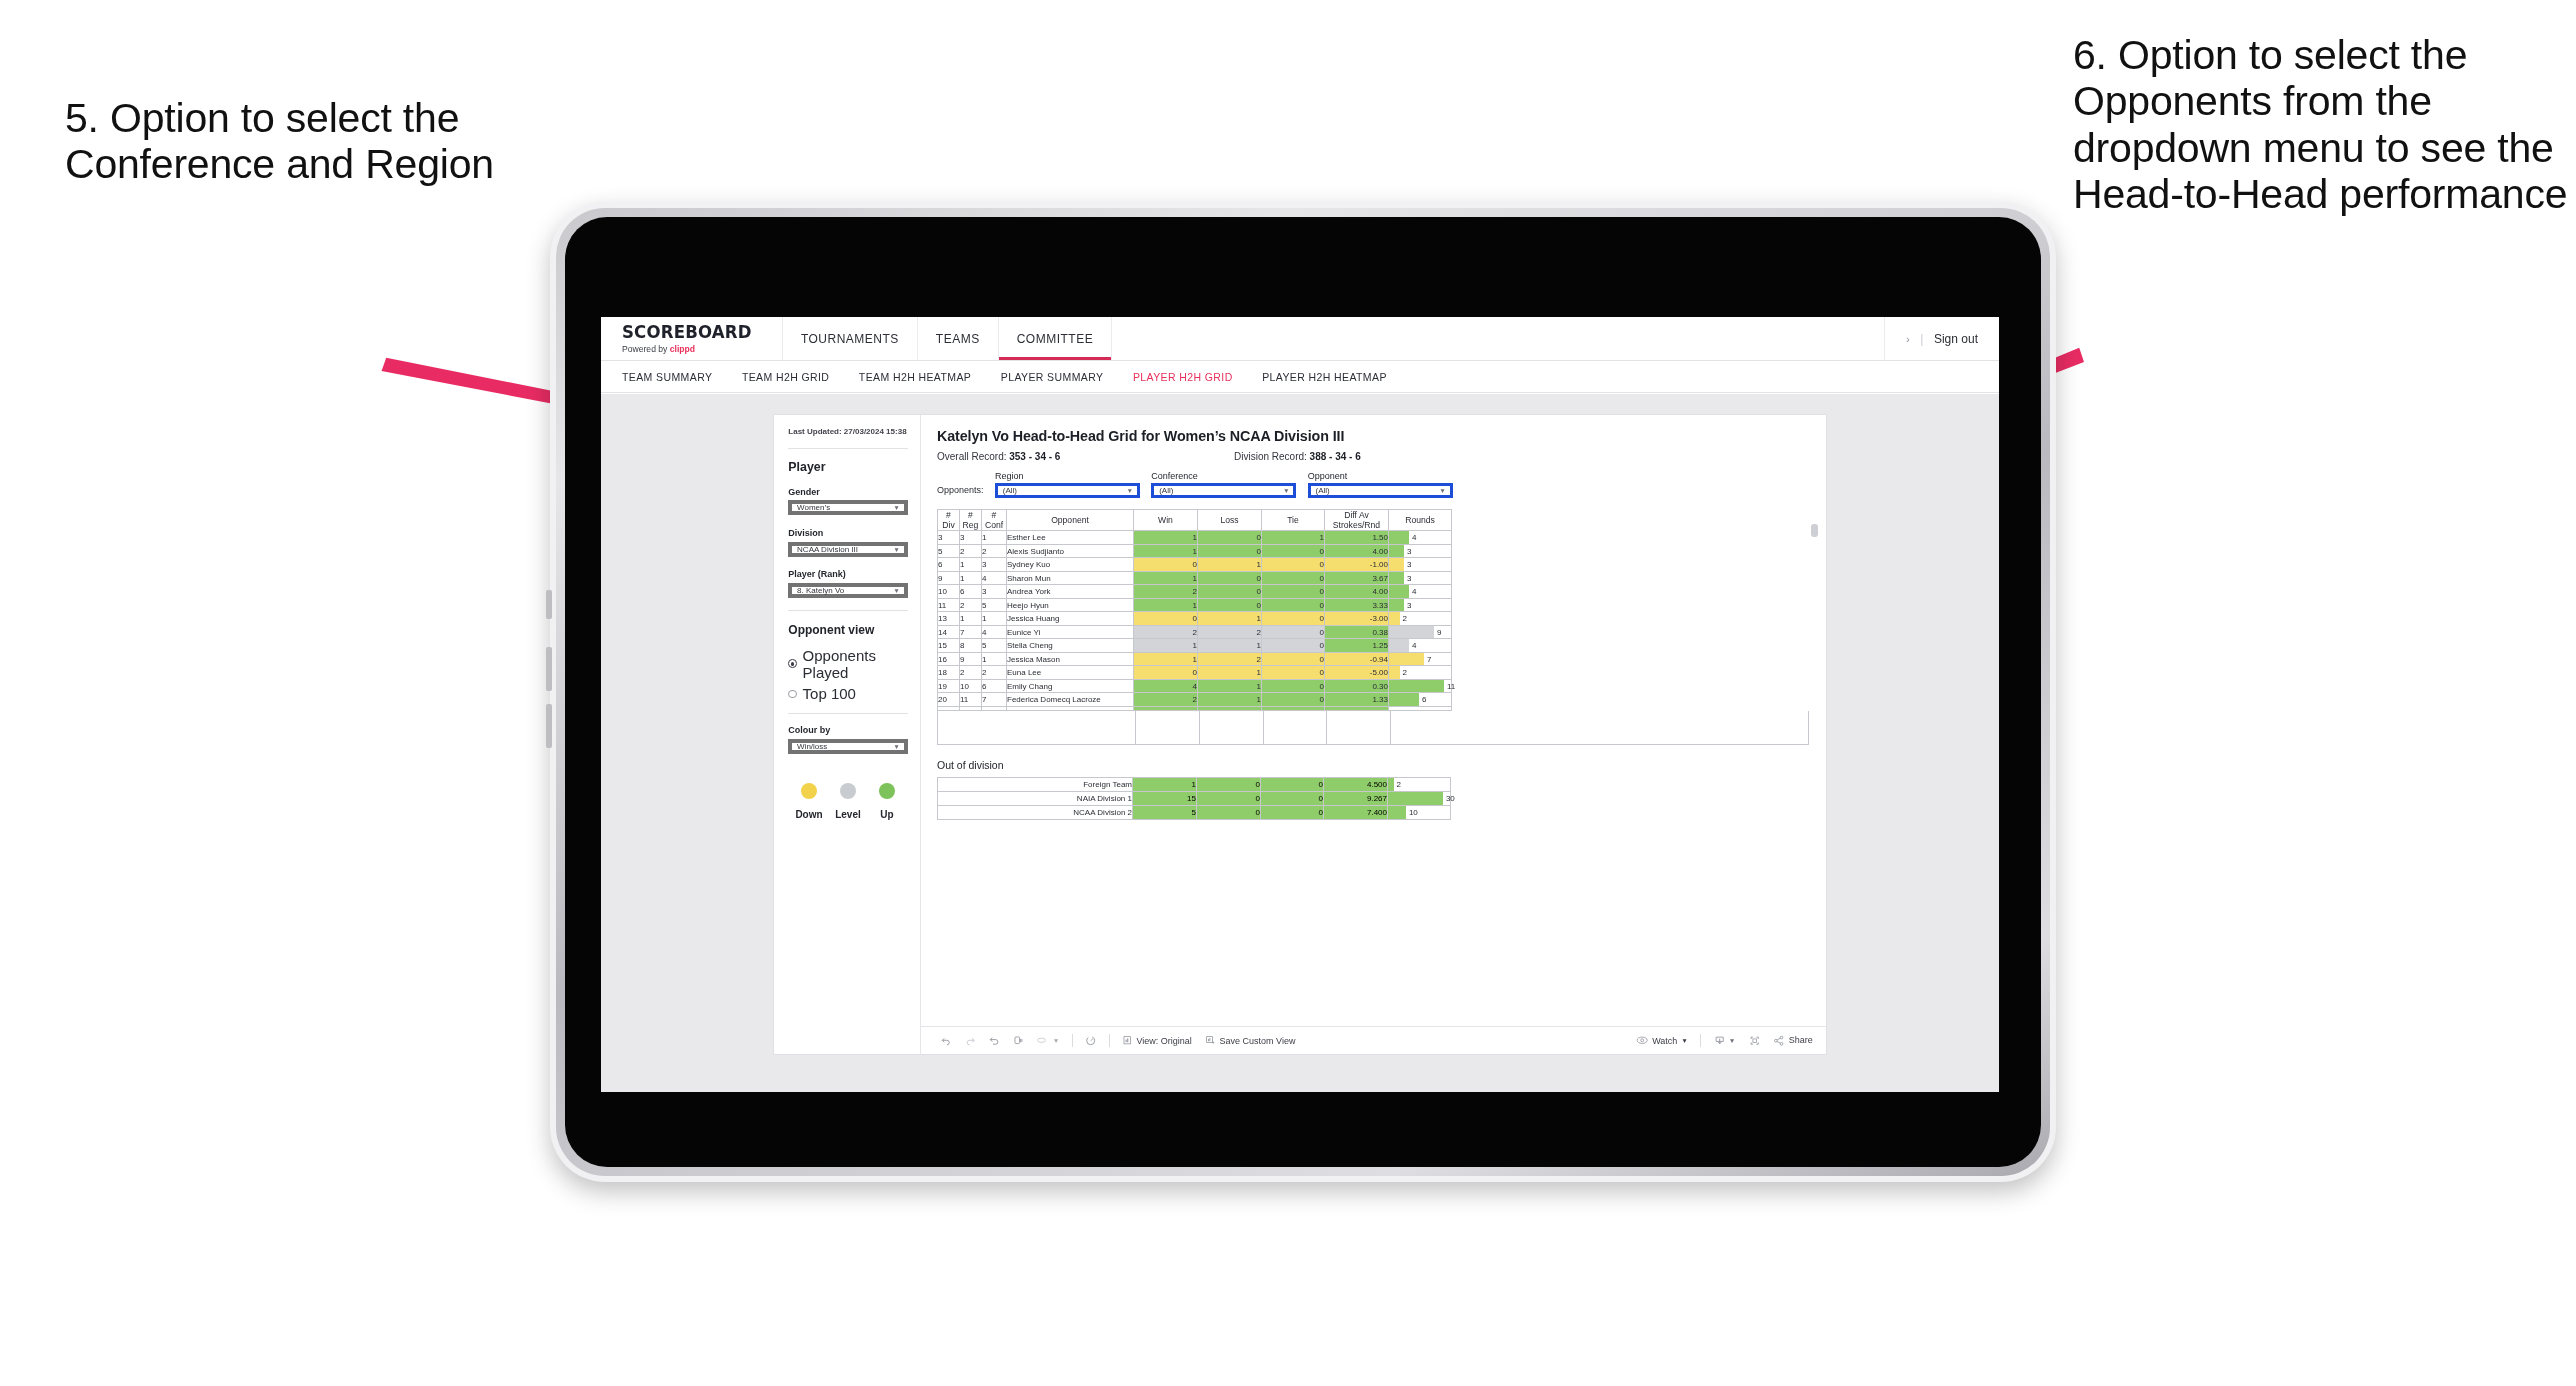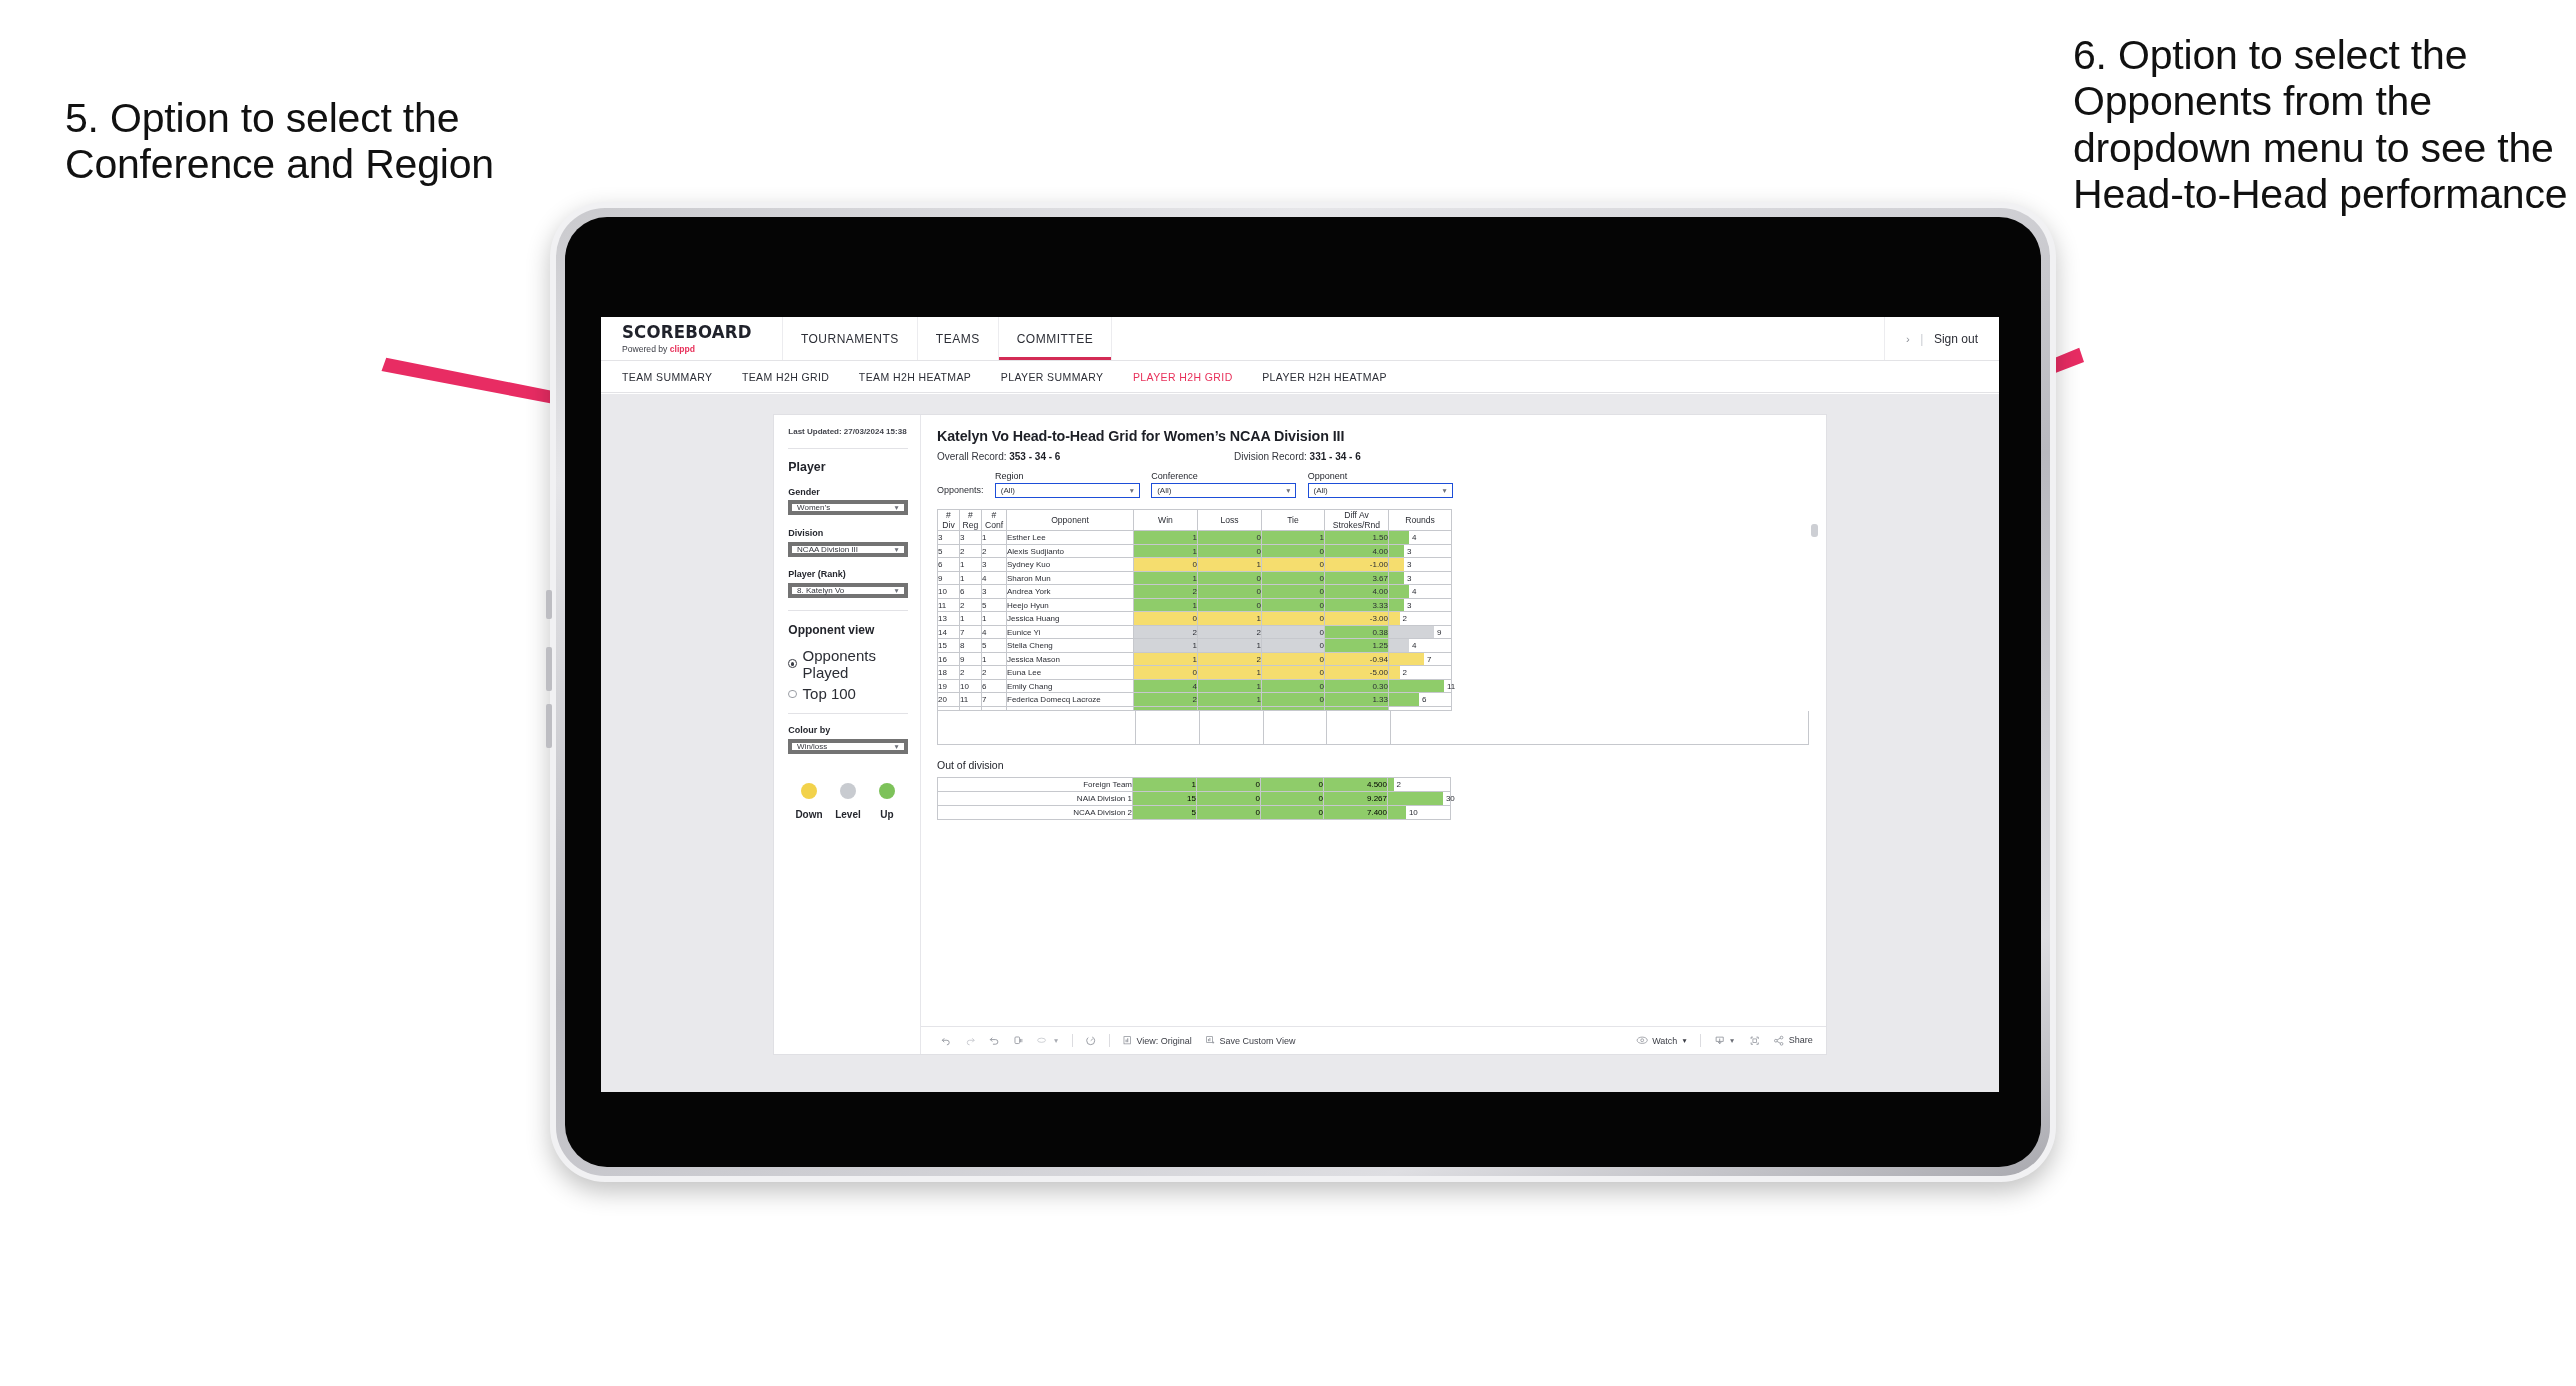--- a/index.html
+++ b/index.html
@@ -135,21 +135,21 @@
   #title { font-size:14.3px; font-weight:700; color:#1d1f26; letter-spacing:-0.1px; }
   #records { display:flex; margin-top:6.7px; font-size:10px; color:#33353c; }
   #records .rec { width:297px; }
   #records b { color:#1d1f26; font-weight:700; }
 
   #filters { display:flex; align-items:flex-end; gap:11.4px; margin-top:8.6px; }
   #filters .oplabel { font-size:9px; color:#2b2d34; padding-bottom:2.9px; }
   .fcol { width:145px; }
   .fcol .fl { font-size:9px; color:#25272e; margin-bottom:2.9px; }
   .fcol .fs {
-    height:14.3px; border:1px solid #1d4ed8; background:#fff;
+    height:14.3px; border:3px solid #1d4ed8; background:#fff;
     display:flex; align-items:center; justify-content:space-between;
     padding:0 3.8px 0 4.8px; font-size:8px; color:#33353c; cursor:pointer;
   }
   .fcol .fs .car { color:#6e717a; font-size:6.7px; }
 
   
   #gridwrap { margin-top:11.4px; position:relative; }
   table.grid { border-collapse:collapse; table-layout:fixed; font-size:8px; color:#2b2d34; }
   table.grid td, table.grid th { border:1px solid #c6c8cd; padding:0; height:13.5px; }
   .c-div{width:22px;} .c-reg{width:22px;} .c-conf{width:25px;}
@@ -302,21 +302,21 @@
                   <div class="dot" id="dot-up" style="background: rgb(125, 194, 90);"></div>
                   <span>Up</span>
                 </div>
               </div>
             </div>
 
             <div id="rpanel">
               <div id="title">Katelyn Vo Head-to-Head Grid for Women’s NCAA Division III</div>
               <div id="records">
                 <div class="rec"><span>Overall Record: </span><b>353 - 34 - 6</b></div>
-                <div class="rec"><span>Division Record: </span><b>331 -  34 - 6</b></div>
+                <div class="rec"><span>Division Record: </span><b>388 -  34 - 6</b></div>
               </div>
 
               <div id="filters">
                 <div class="oplabel">Opponents:</div>
                 <div class="fcol">
                   <div class="fl">Region</div>
                   <div class="fs">
                     <span>(All)</span>
                     <span class="car">▼</span>
                   </div>

